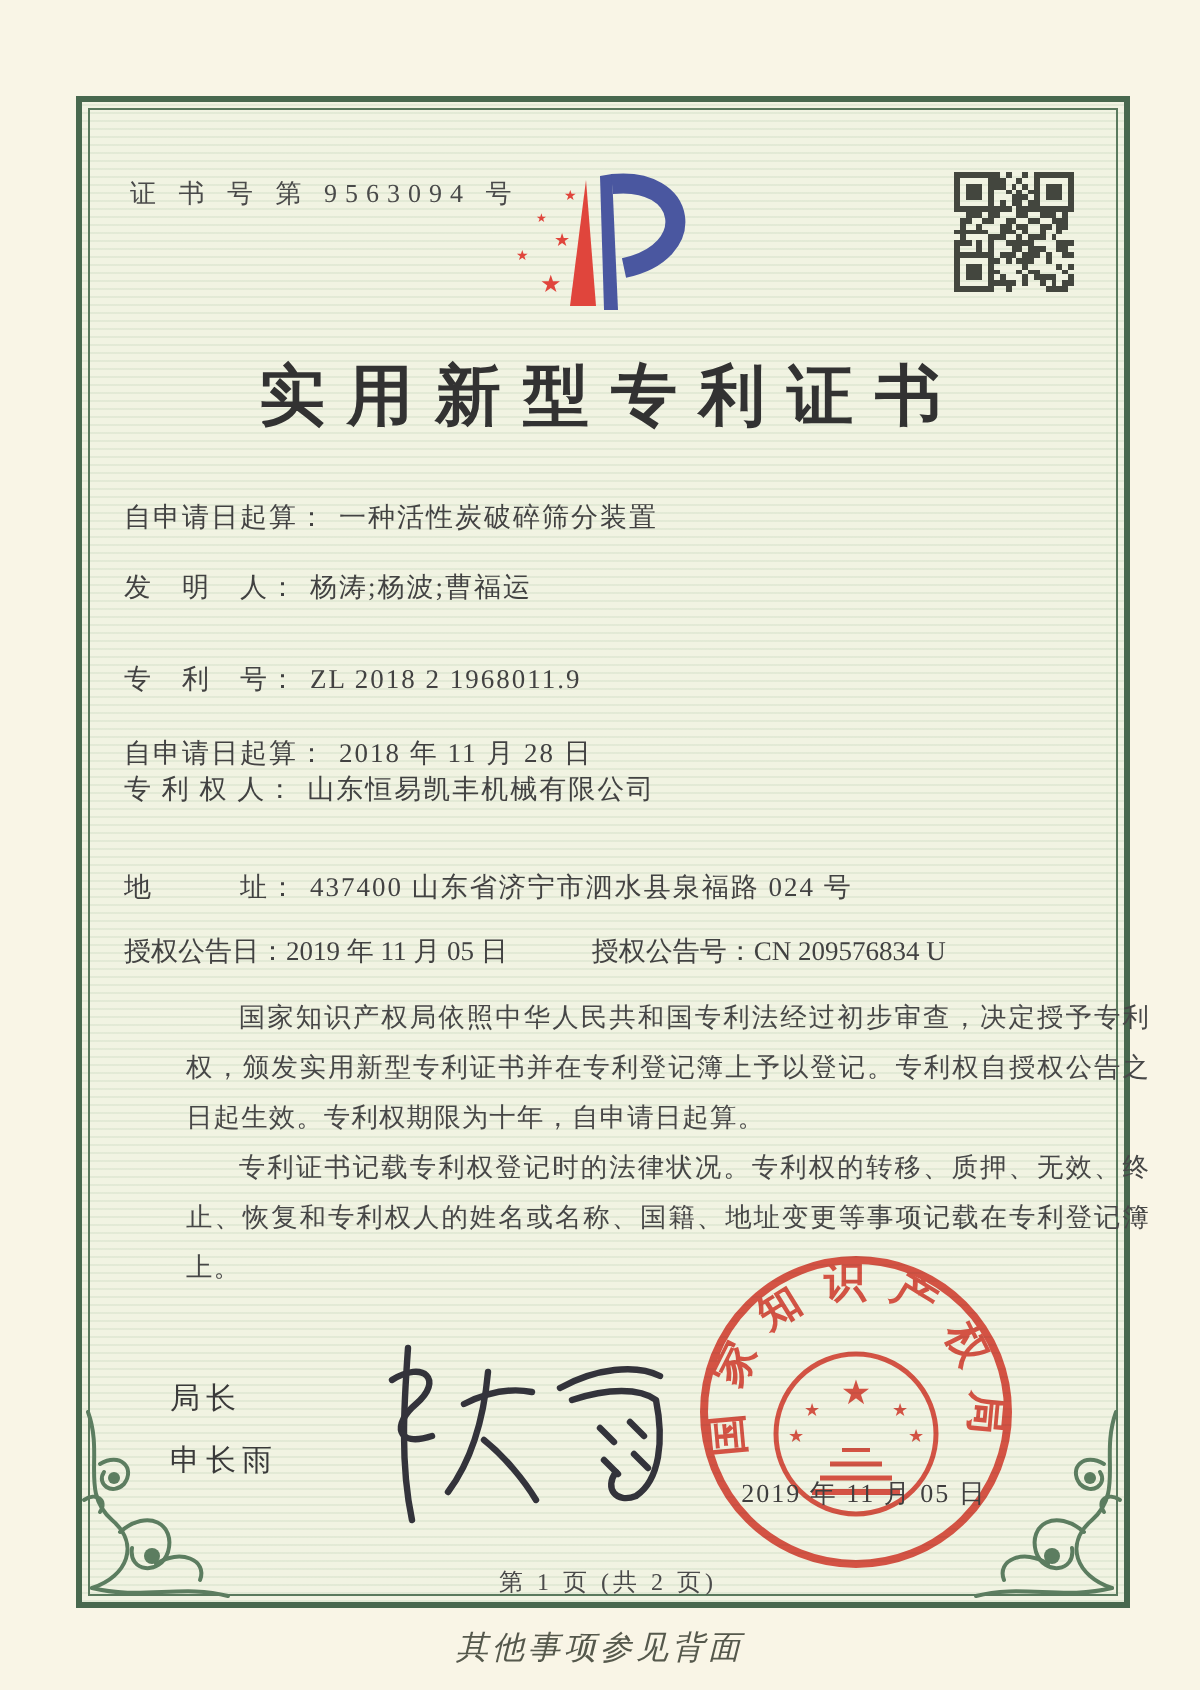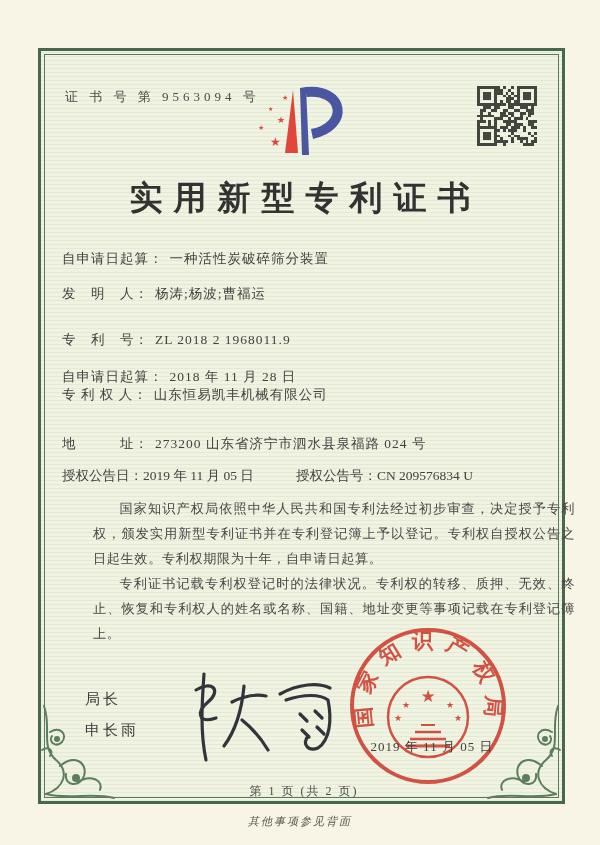--- a/index.html
+++ b/index.html
@@ -47,21 +47,21 @@
   .director-name{position:absolute;left:85px;top:721px;font-size:15px;letter-spacing:3px;color:#3a3a3a;}
   .sig{position:absolute;left:168px;top:668px;}
   .seal{position:absolute;left:342px;top:620px;mix-blend-mode:multiply;opacity:0.93;}
   .seal-date{
     position:absolute;left:347px;top:738px;width:170px;text-align:center;
     font-size:13px;color:#3f3f3f;letter-spacing:1px;
   }
   .page-num{position:absolute;left:4px;top:783px;width:100%;text-align:center;font-size:12px;letter-spacing:2px;color:#4a4a4a;}
   .reverse-note{
     position:absolute;left:0;top:814px;width:100%;text-align:center;
-    font-size:11px;font-style:italic;letter-spacing:2px;color:#55584c;
+    font-size:16px;font-style:italic;letter-spacing:2px;color:#55584c;
   }
   .orn{position:absolute;}
   .orn-left{left:30px;top:688px;}
   .orn-right{left:462px;top:688px;transform:scaleX(-1);}
 </style>
 </head>
 <body>
 
 <div class="page">
 
@@ -537,21 +537,21 @@
   <div class="row r2">
     <span class="lab">专　利　号：</span><span class="val">ZL 2018 2 1968011.9</span>
   </div>
   <div class="row r3">
     <span class="lab">自申请日起算：</span><span class="val">2018 年 11 月 28 日</span>
   </div>
   <div class="row r4">
     <span class="lab">专 利 权 人：</span><span class="val">山东恒易凯丰机械有限公司</span>
   </div>
   <div class="row r5">
-    <span class="lab">地　　　址：</span><span class="val">273200 山东省济宁市泗水县泉福路 024 号</span>
+    <span class="lab">地　　　址：</span><span class="val">437400 山东省济宁市泗水县泉福路 024 号</span>
   </div>
 
   <div class="grant">
     <span class="lab">授权公告日：</span><span class="val">2019 年 11 月 05 日</span><span class="second lab">授权公告号：</span><span class="val">CN 209576834 U</span>
   </div>
 
   <div class="paras">
     <p>国家知识产权局依照中华人民共和国专利法经过初步审查，决定授予专利权，颁发实用新型专利证书并在专利登记簿上予以登记。专利权自授权公告之日起生效。专利权期限为十年，自申请日起算。</p>
     <p>专利证书记载专利权登记时的法律状况。专利权的转移、质押、无效、终止、恢复和专利权人的姓名或名称、国籍、地址变更等事项记载在专利登记簿上。</p>
   </div>

